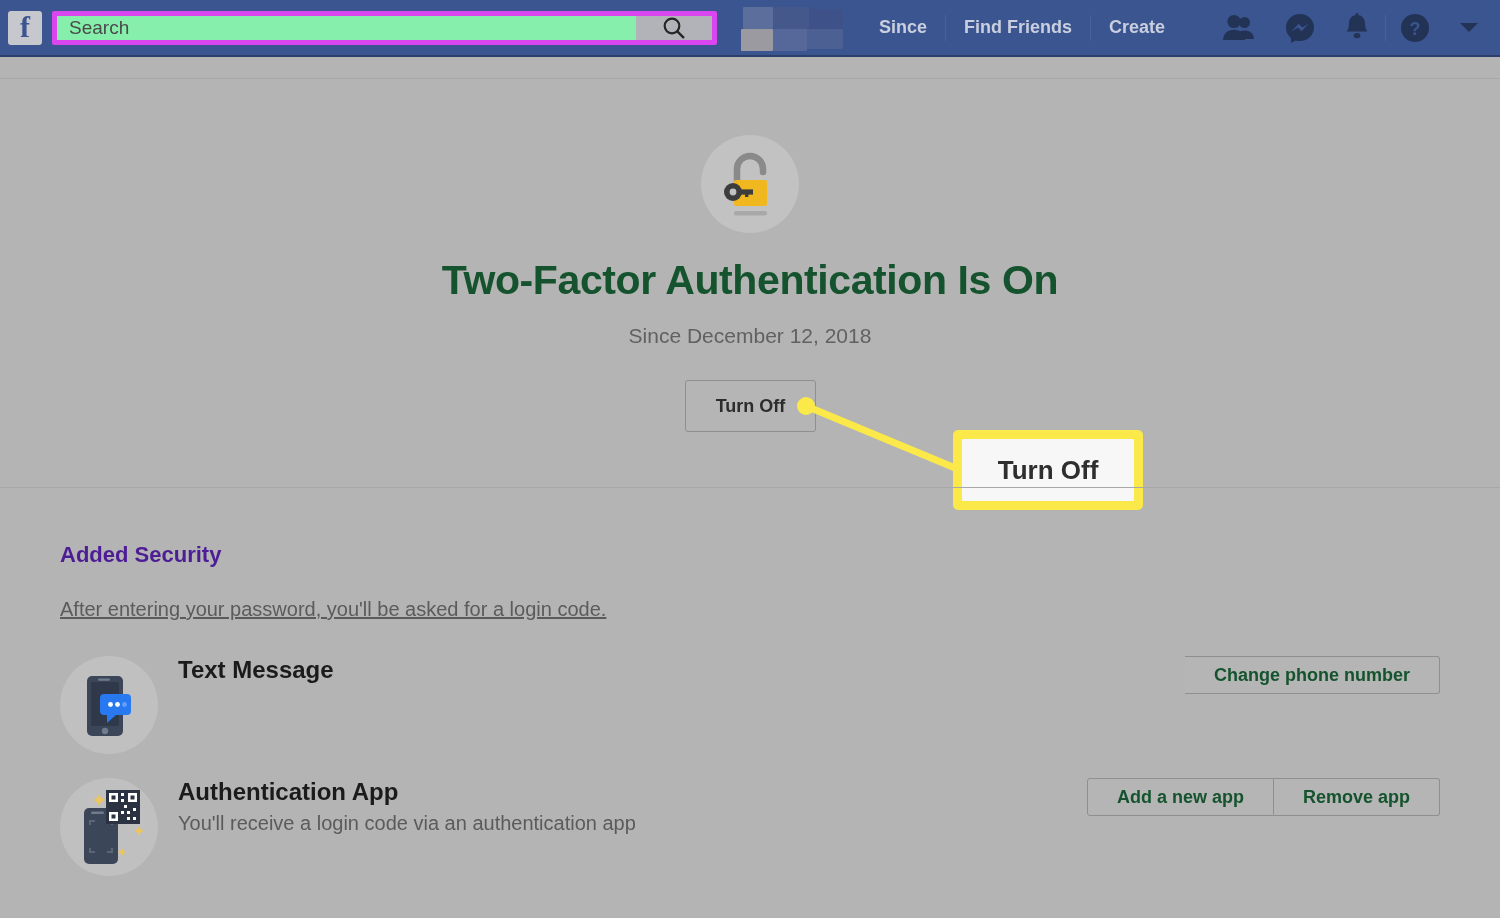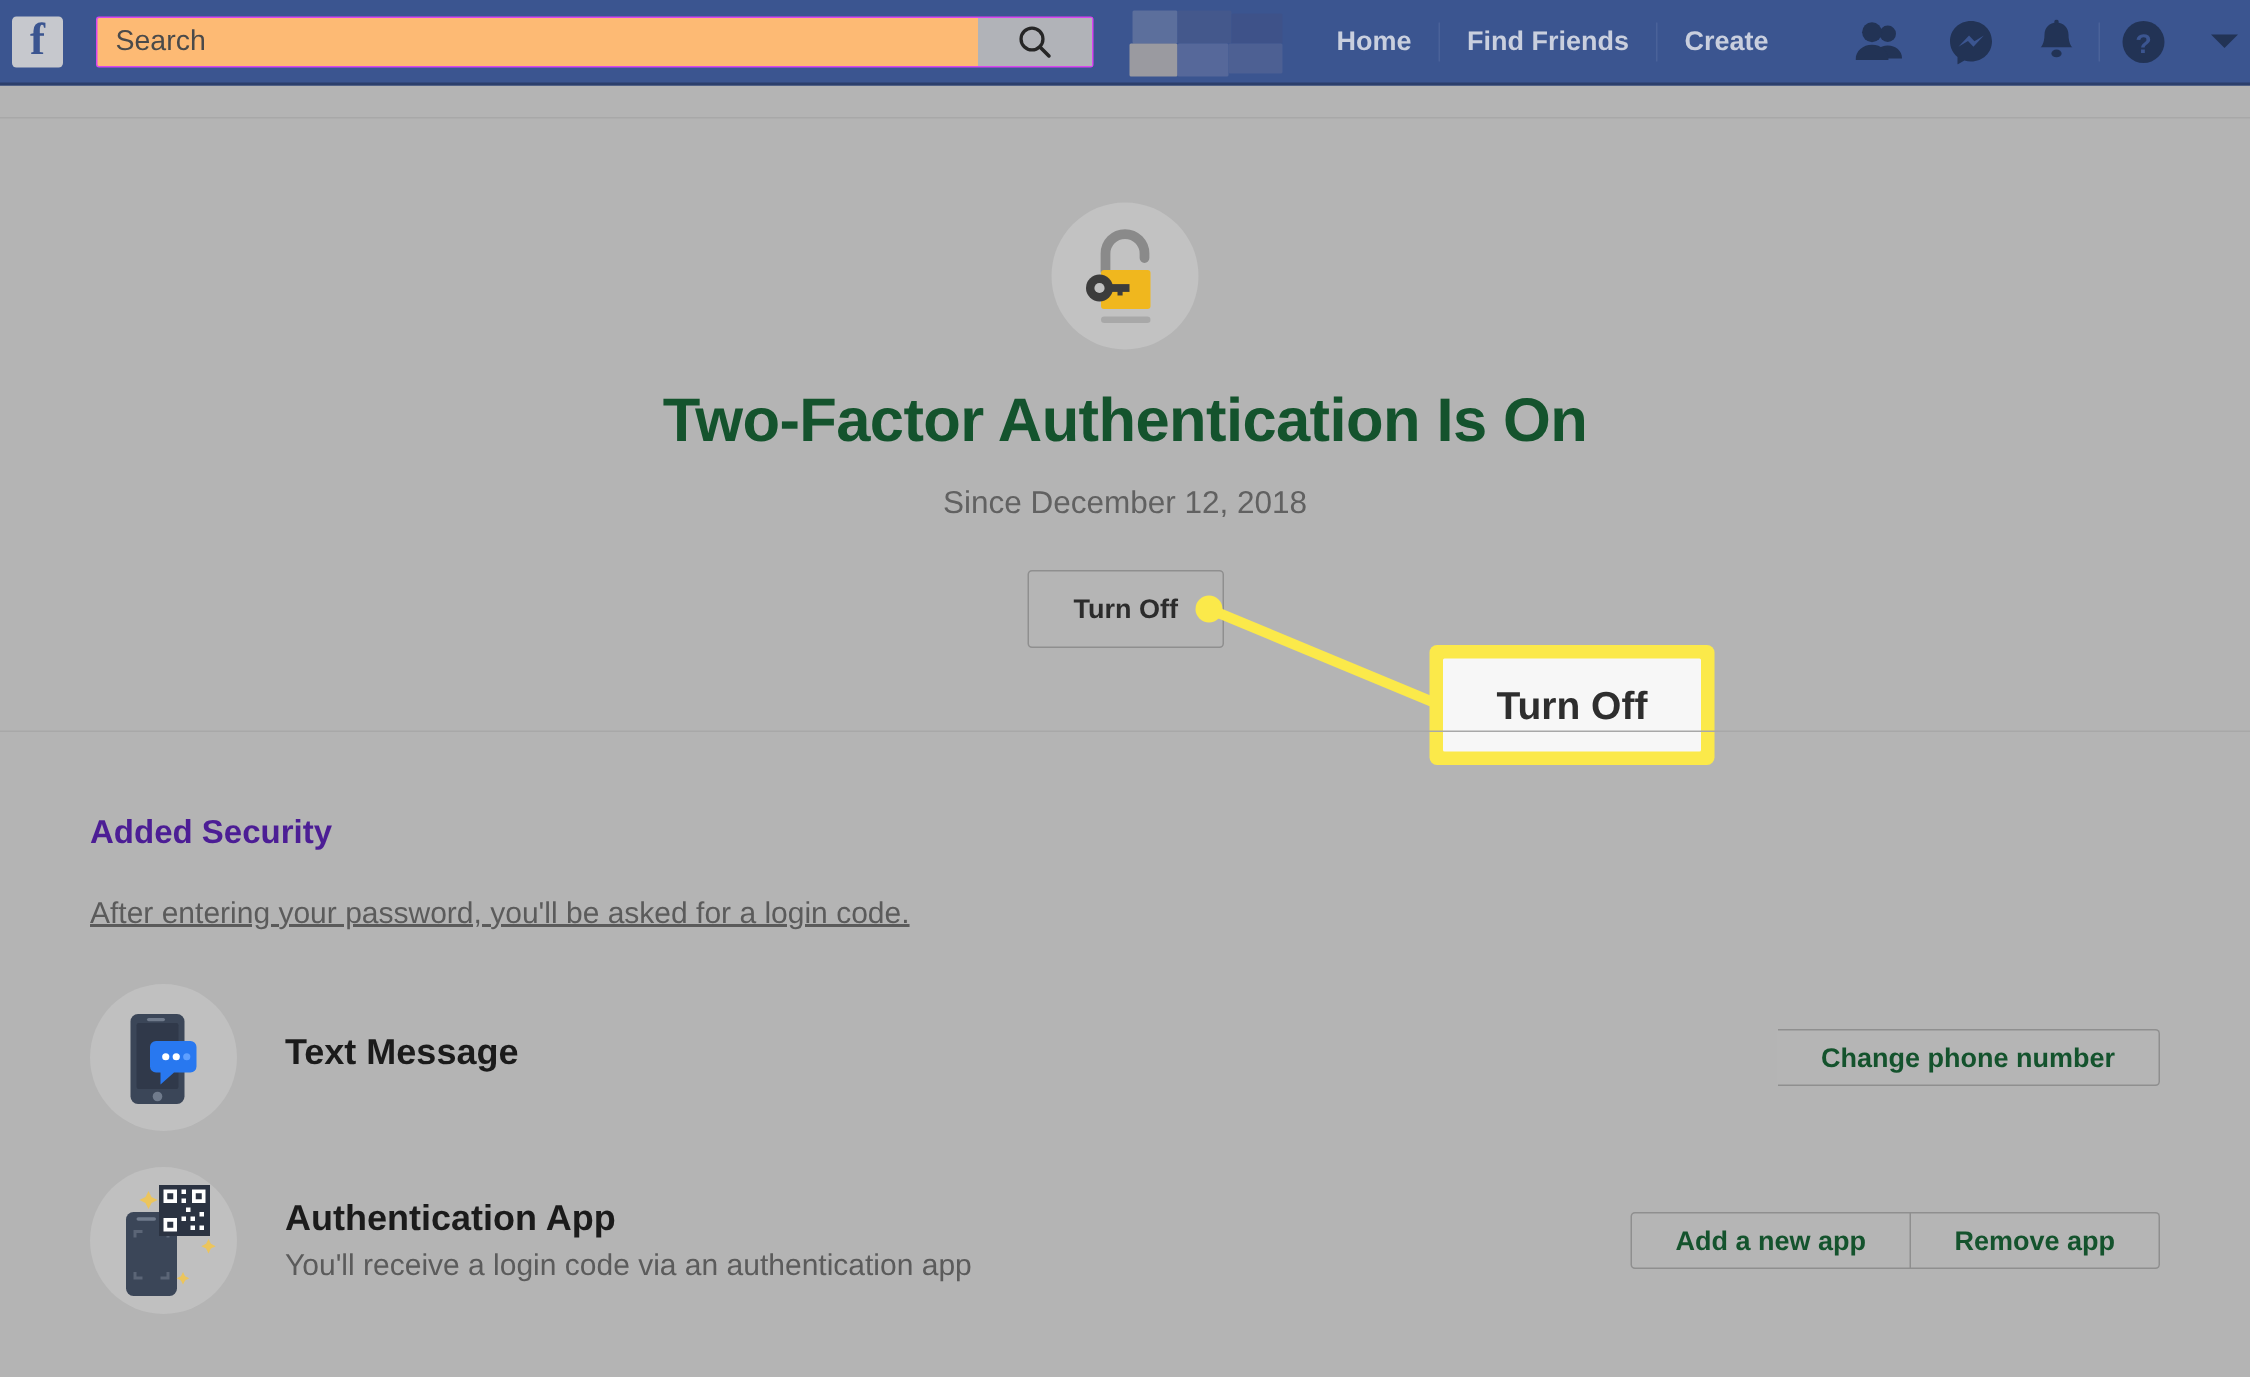--- a/index.html
+++ b/index.html
@@ -41,27 +41,27 @@
   .fb-logo span {
     color: #3b5590;
     font-family: "Liberation Serif", serif;
     font-weight: bold;
     font-size: 30px;
     line-height: 30px;
     position: relative;
     top: -1px;
   }
   .search-wrap {
-    margin-left: 22px;
+    margin-left: 10px;
     height: 34px;
     width: 665px;
     display: flex;
-    background: #fdba74;
+    background: #86efac;
     border-radius: 2px;
-    border: 1px solid #d946ef;
+    border: 5px solid #d946ef;
     box-sizing: border-box;
     flex: none;
   }
   .search-input {
     flex: 1;
     border: none;
     outline: none;
     background: transparent;
     font-family: "Liberation Sans", sans-serif;
     font-size: 19px;
@@ -248,22 +248,20 @@
     left: 60px;
     font-size: 20px;
     color: #5b5b5b;
     text-decoration: underline;
   }
   .row {
     position: absolute;
     left: 60px;
     width: 1380px;
     display: flex;
-    align-items: center;
-    gap: 12px;
   }
   .row-sms  { top: 168px; }
   .row-app  { top: 290px; }
   .row-icon {
     width: 98px;
     height: 98px;
     border-radius: 50%;
     background: #c0c0c0;
     flex: none;
     display: flex;
@@ -331,21 +329,21 @@
   <div class="blur-name">
     <i style="left:4px;  top:2px;  width:30px; height:22px; background:#5c6f9c;"></i>
     <i style="left:34px; top:2px;  width:36px; height:22px; background:#44588c;"></i>
     <i style="left:70px; top:4px;  width:34px; height:20px; background:#3e5289;"></i>
     <i style="left:2px;  top:24px; width:32px; height:22px; background:#9a9aa0;"></i>
     <i style="left:34px; top:24px; width:34px; height:22px; background:#56689a;"></i>
     <i style="left:68px; top:24px; width:36px; height:20px; background:#4d6093;"></i>
   </div>
 
   <div class="nav-links">
-    <a class="nav-link" href="#">Home</a>
+    <a class="nav-link" href="#">Since</a>
     <div class="nav-sep"></div>
     <a class="nav-link" href="#">Find Friends</a>
     <div class="nav-sep"></div>
     <a class="nav-link" href="#">Create</a>
   </div>
 
   <div class="nav-icons">
     <div class="nav-icon">
       <svg width="34" height="28" viewBox="0 0 34 28">
         <circle cx="21.5" cy="8.5" r="5.5" fill="#223355"></circle>

